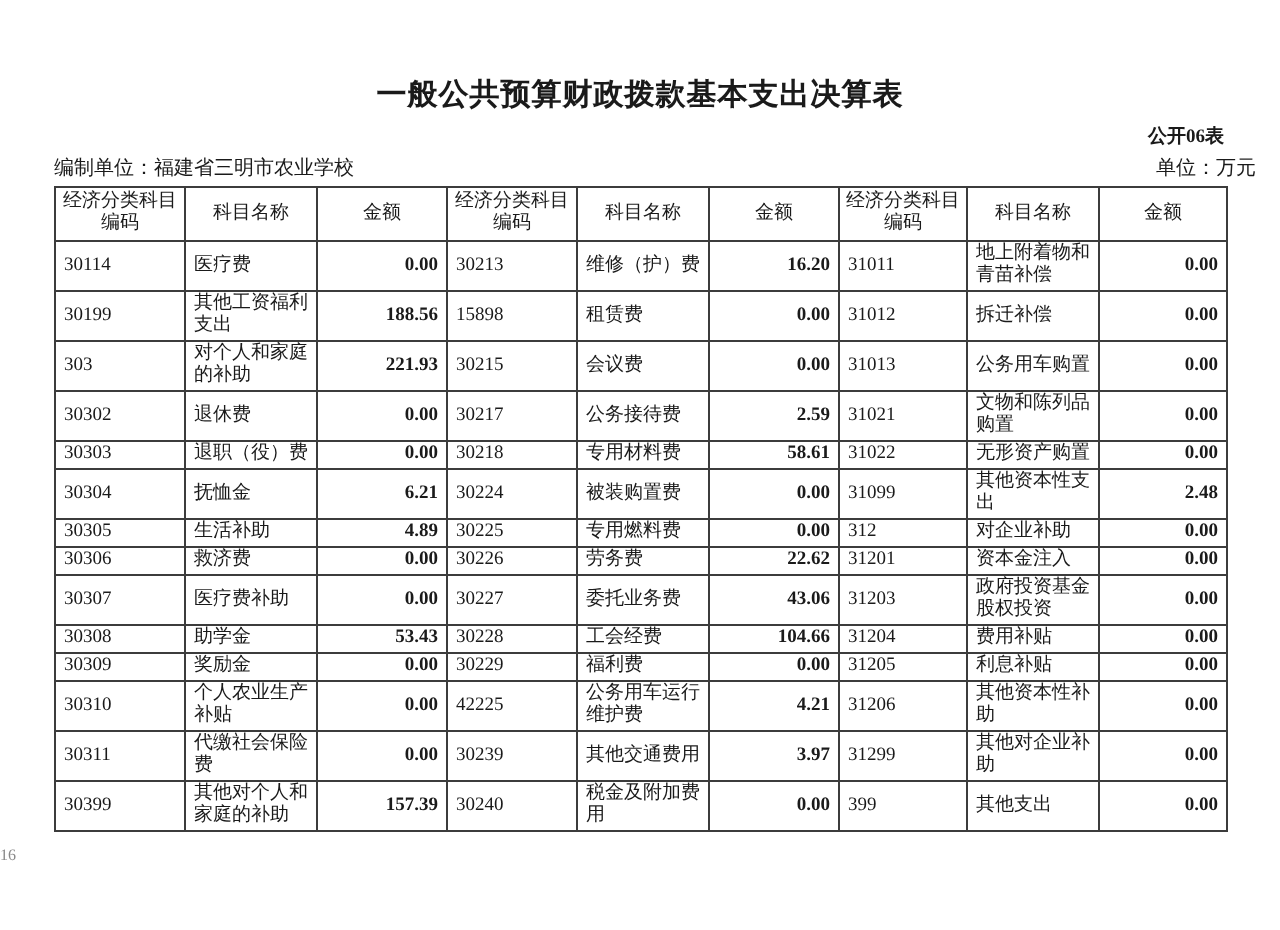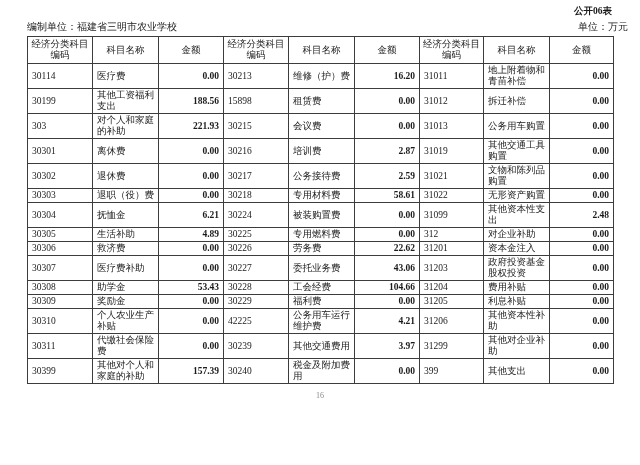--- a/index.html
+++ b/index.html
@@ -52,30 +52,30 @@
     text-align: center;
     padding: 2px 2px;
     height: 24px;
   }
   table.fiscal td { padding: 1px 4px; height: 14px; }
   td.code { text-align: left; margin-left: 30px; }
   td.name { text-align: left; }
   td.amount { text-align: right; font-weight: bold; }
   .page-number {
     margin-top: 7px;
-    text-align: center;
     font-size: 8px;
     color: #888888;
   }
 </style>
 </head>
 <body>
 
 <div class="page">
 
+  <div class="title">一般公共预算财政拨款基本支出决算表</div>
 
   <div class="form-code">公开06表</div>
 
   <div class="meta-row">
     <span>编制单位：福建省三明市农业学校</span>
     <span>单位：万元</span>
   </div>
 
   <table class="fiscal">
     <colgroup>
@@ -130,31 +130,20 @@
           <td class="name">对个人和家庭的补助</td>
           <td class="amount">221.93</td>
           <td class="code">30215</td>
           <td class="name">会议费</td>
           <td class="amount">0.00</td>
           <td class="code">31013</td>
           <td class="name">公务用车购置</td>
           <td class="amount">0.00</td>
         </tr>
         <tr>
-          <td class="code">30301</td>
-          <td class="name">离休费</td>
-          <td class="amount">0.00</td>
-          <td class="code">30216</td>
-          <td class="name">培训费</td>
-          <td class="amount">2.87</td>
-          <td class="code">31019</td>
-          <td class="name">其他交通工具购置</td>
-          <td class="amount">0.00</td>
-        </tr>
-        <tr>
           <td class="code">30302</td>
           <td class="name">退休费</td>
           <td class="amount">0.00</td>
           <td class="code">30217</td>
           <td class="name">公务接待费</td>
           <td class="amount">2.59</td>
           <td class="code">31021</td>
           <td class="name">文物和陈列品购置</td>
           <td class="amount">0.00</td>
         </tr>

